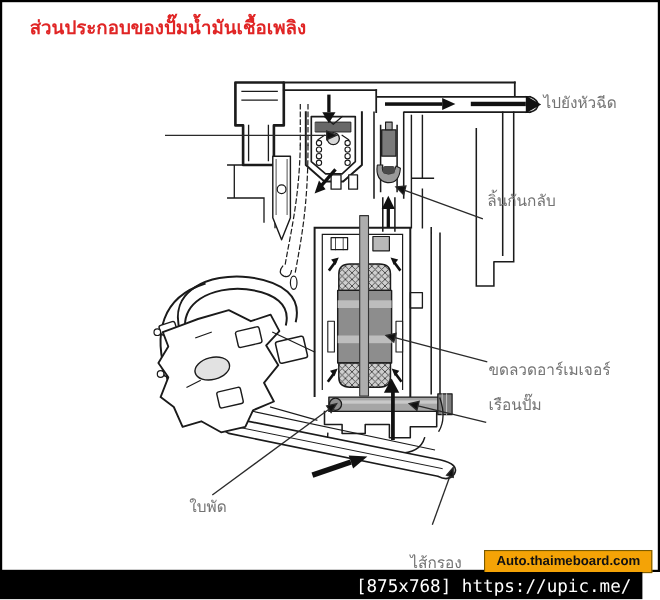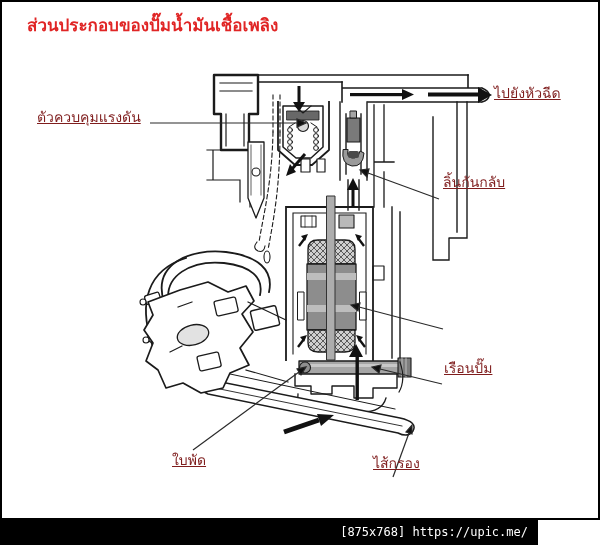--- a/index.html
+++ b/index.html
@@ -6,35 +6,35 @@
   #screen{position:relative;width:600px;height:545px;background:#fff;overflow:hidden;
           font-family:"Liberation Sans","DejaVu Sans",sans-serif;}
   
   #frame{position:absolute;left:0;top:0;width:600px;height:520px;background:#fff;
          border:2px solid #000;box-sizing:border-box;padding-left:36px;}
   #diagram-svg{position:absolute;left:0;top:0;width:600px;height:520px;}
   
   .title{position:absolute;left:25px;top:13px;color:#e02525;font-weight:bold;
          font-size:17px;line-height:1.35;}
   
-  .lbl{position:absolute;color:#7f1d1d;font-size:14px;line-height:1.3;white-space:nowrap;text-decoration:underline;}
+  .lbl{position:absolute;color:#737373;font-size:14px;line-height:1.3;white-space:nowrap;}
   #lbl-regulator{left:35px;top:106px;}
   #lbl-injector{left:492px;top:82px;}
   #lbl-checkvalve{left:441px;top:171px;}
   #lbl-armature{left:442px;top:325px;}
   #lbl-pumphousing{left:442px;top:357px;}
   #lbl-impeller{left:128px;top:449px;margin-left:42px;}
-  #lbl-filter{left:371px;top:452px;}
+  #lbl-filter{left:371px;top:500px;}
   
   #badge{position:absolute;right:5px;top:498px;background:#f4a306;border:1px solid #7a5a00;
          color:#111;font-weight:bold;font-size:12px;padding:2px 10px 3px 10px;line-height:1.2;}
   
-  #bottombar{position:absolute;left:0;top:520px;width:538px;height:25px;background:#000;
+  #bottombar{position:absolute;left:0;top:520px;width:584px;height:25px;background:#000;
              color:#fff;font-family:"DejaVu Sans Mono","Liberation Mono",monospace;
-             font-size:12px;line-height:25px;text-align:right;padding-right:10px;
+             font-size:16px;line-height:25px;text-align:right;padding-right:10px;
              box-sizing:border-box;}
 </style>
 </head>
 <body>
 
 <div id="screen">
   <div id="frame">
 
     <svg id="diagram-svg" viewBox="0 0 600 520" xmlns="http://www.w3.org/2000/svg">
       <defs>
@@ -176,25 +176,26 @@
           <polygon points="370,365 379,363 377,371"></polygon>
         <path d="M191,448 L297,370" fill="none"></path>
           <polygon points="304,365 299,373 295,367"></polygon>
         <path d="M391,475 L407,431" fill="none"></path>
           <polygon points="410,423 410,432 404,430"></polygon>
       </g>
     </svg>
 
     <div class="title">ส่วนประกอบของปั๊มน้ำมันเชื้อเพลิง</div>
 
-    <div class="lbl" id="lbl-regulator">ตัวควบคุมแรงดัน</div>
     <div class="lbl" id="lbl-injector">ไปยังหัวฉีด</div>
     <div class="lbl" id="lbl-checkvalve">ลิ้นกันกลับ</div>
+    <div class="lbl" id="lbl-armature">ขดลวดอาร์เมเจอร์</div>
     <div class="lbl" id="lbl-pumphousing">เรือนปั๊ม</div>
     <div class="lbl" id="lbl-impeller">ใบพัด</div>
     <div class="lbl" id="lbl-filter">ไส้กรอง</div>
 
+    <div id="badge">Auto.thaimeboard.com</div>
   </div>
 
   <div id="bottombar">
     <span>[875x768] https://upic.me/</span>
   </div>
 </div>
 
 </body></html>

